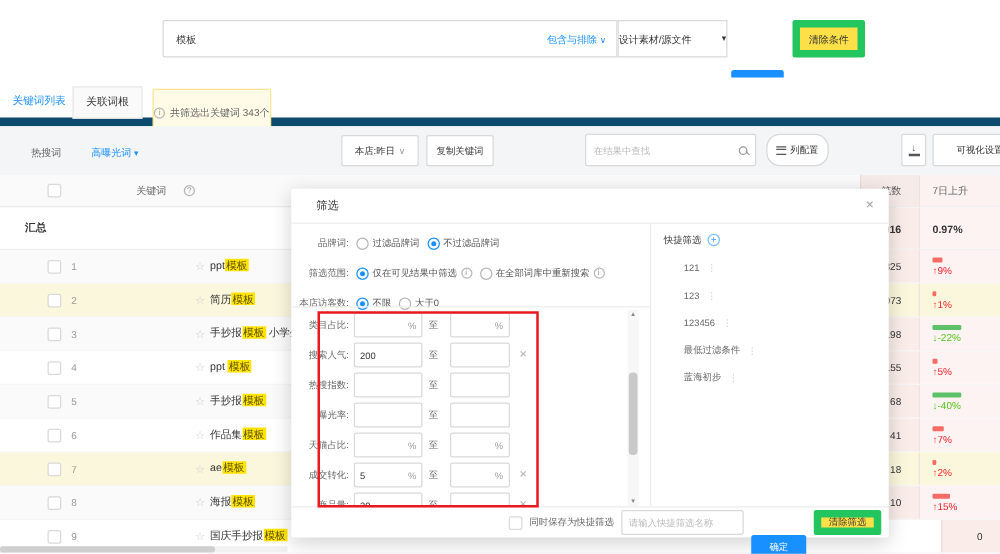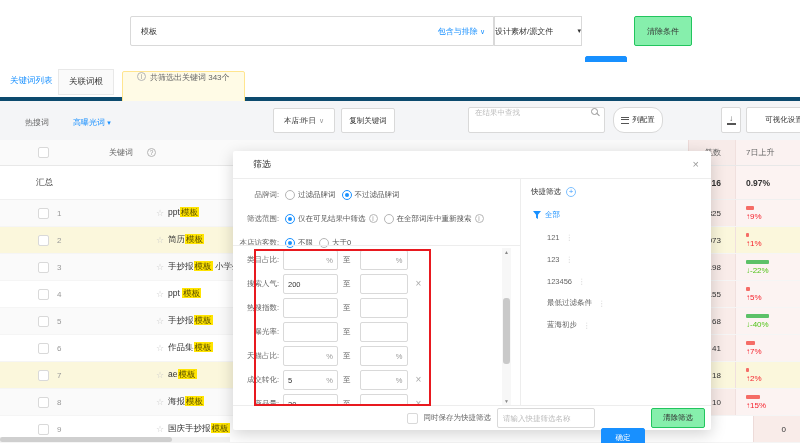--- a/index.html
+++ b/index.html
@@ -13,48 +13,48 @@
              border:1px solid #d9d9d9; border-radius:2px 0 0 2px; background:#fff;
              display:flex; align-items:center; padding:0 8px 0 10px; }
   .s-input .val { flex:0 0 auto; color:#333; }
   .s-input .fill { flex:1; }
   .inc-link { color:#1890ff; cursor:pointer; }
   .cat-select { position:absolute; left:494px; top:16px; width:88px; height:30px;
                 border:1px solid #d9d9d9; background:#fff; display:flex; align-items:center;
                 justify-content:space-between; gap:3px; color:#333; }
   .btn { display:flex; align-items:center; justify-content:center; border-radius:2px; cursor:pointer; }
   .btn-primary { background:#1890ff; color:#fff; border:1px solid #1890ff;margin-top:40px; }
-  .btn-plain { background:#86efac; color:#333; border:1px solid #22c55e; }
+  .btn-plain { background:#fde047; color:#333; border:6px solid #22c55e; }
   .btn-search { position:absolute; left:585px; top:16px; width:42px; height:30px; }
   .btn-clearc { position:absolute; left:634px; top:16px; width:58px; height:30px; }
 
   
   .tabrow { position:absolute; left:0; top:62px; width:800px; height:39px; background:#fff;
-            border-bottom:4px solid #0c4a6e; }
+            border-bottom:7px solid #0c4a6e; }
   .tab1 { position:absolute; left:10px; top:13px; color:#1890ff; font-size:8.5px; cursor:pointer; }
   .tab2 { position:absolute; left:58px; top:7px; width:56px; height:26px; background:#fafafa;
           border:1px solid #e8e8e8; color:#333; font-size:8.5px; display:flex; align-items:center;
           justify-content:center; cursor:pointer; }
   .badge { position:absolute; left:122px; top:9px; height:38px; background:#fffbe6;
-           border:1px solid #ffe58f; border-radius:2px; display:flex; 
-           gap:4px; padding:0 14px; color:#666; }
+           border:1px solid #ffe58f; border-radius:2px; display:flex; align-items:center;
+           gap:4px; padding:0 0; color:#666; }
   .info-c { display:inline-block; width:9px; height:9px; border:1px solid #b5b5b5; border-radius:50%;
             font-size:6.5px; line-height:8px; text-align:center; color:#999; font-style:normal; }
 
   
   .toolbar { position:absolute; left:0; top:101px; width:800px; height:39px; background:#f4f5f7; }
   .tb-label { position:absolute; left:25px; top:16px; color:#666; }
   .tb-word { position:absolute; left:73px; top:16px; color:#1890ff; cursor:pointer; }
   .tb-select { position:absolute; left:273px; top:108px; width:62px; height:25px; }
   .tb-copy   { position:absolute; left:341px; top:108px; width:54px; height:25px; }
   .tb-select,.tb-copy,.tb-colcfg,.tb-dl,.tb-visual { background:#fff; border:1px solid #d9d9d9;
       border-radius:2px; display:flex; align-items:center; justify-content:center; gap:3px;
       color:#333; cursor:pointer; font-size:7.5px; }
   .tb-search { position:absolute; left:468px; top:107px; width:137px; height:26px; background:#fff;
-      border:1px solid #d9d9d9; border-radius:2px; display:flex; align-items:flex-start; padding:0 6px; }
+      border:1px solid #d9d9d9; border-radius:2px; display:flex; align-items:center; padding:0 6px; }
   .tb-search input { flex:1; border:0; outline:0; font-size:7.5px; color:#333; background:transparent;
       font-family:inherit; }
   .tb-search input::placeholder { color:#bbb; }
   .tb-colcfg { position:absolute; left:613px; top:107px; width:50px; height:26px;border-radius:11px; }
   .tb-filter { position:absolute; left:672px; top:107px; width:45px; height:26px; font-size:7.5px; gap:3px; }
   .tb-dl     { position:absolute; left:721px; top:107px; width:20px; height:26px; }
   .tb-visual { position:absolute; left:746px; top:107px; width:76px; height:26px; }
   .caret { color:inherit; font-size:7px; }
   .chev  { color:#999; font-size:7px; }
   .mag { width:7px; height:7px; border:1.2px solid #999; border-radius:50%; position:relative; }
@@ -76,21 +76,21 @@
   .thead .kwh { margin-left:60px; display:flex; align-items:center; gap:14px; }
   .col-cnt { width:47px; text-align:right; padding-right:14px; }
   .col-chg { width:65px; padding-left:10px; }
   .thead .col-cnt { background:#f7ebe9; border-left:1px solid #eddbd9; align-self:stretch;
                     display:flex; align-items:center; justify-content:flex-end; }
   .thead .col-chg { background:#fbf2f1; border-left:1px solid #f0e0de; align-self:stretch;
                     display:flex; align-items:center; }
   .fill { flex:1; }
   .tsummary { position:absolute; left:0; top:166px; width:800px; height:34px; background:#fff;
               border-bottom:1px solid #f0f0f0; display:flex; align-items:center; }
-  .tsummary .sum-label { margin-left:36px; font-weight:normal; font-size:8.5px; }
+  .tsummary .sum-label { margin-left:20px; font-weight:bold; font-size:8.5px; }
   .tsummary .col-cnt { font-weight:bold; font-size:8.5px; background:#f9ece9; border-left:1px solid #eddbd9;
               align-self:stretch; display:flex; align-items:center; justify-content:flex-end; }
   .tsummary .col-chg { font-weight:bold; font-size:8.5px; background:#fcf3f2; border-left:1px solid #f0e0de;
               align-self:stretch; display:flex; align-items:center; }
   .tbody { position:absolute; left:0; top:200px; width:800px; height:243px; }
   .trow { height:27px; display:flex; align-items:center; background:#fff; border-bottom:1px solid #f5f5f5; }
   .trow.shade { background:#fafafa; }
   .trow.ylw { background:#fbf7dc; }
   .trow .cb { margin-left:38px; }
   .trow .idx { width:14px; margin-left:8px; color:#999; }
@@ -498,26 +498,20 @@
         <span class="vthumb"></span>
       </span>
     <span class="arr">▼</span>
   </div>
   <div class="m-vdiv"></div>
   <div class="m-quick">
     <div class="q-title">
       <span>快捷筛选</span>
       <span class="plusc">+</span>
     </div>
-    <div class="q-all">
-      <svg width="8" height="8" viewBox="0 0 10 10">
-          <path d="M0 0h10L6.2 4.6V10L3.8 8.4V4.6z" fill="#1890ff"></path>
-        </svg>
-      <span>全部</span>
-    </div>
     <div class="q-items">
         <div class="q-item">
           <span>121</span>
           <span class="dots">⋮</span>
         </div>
         <div class="q-item">
           <span>123</span>
           <span class="dots">⋮</span>
         </div>
         <div class="q-item">

